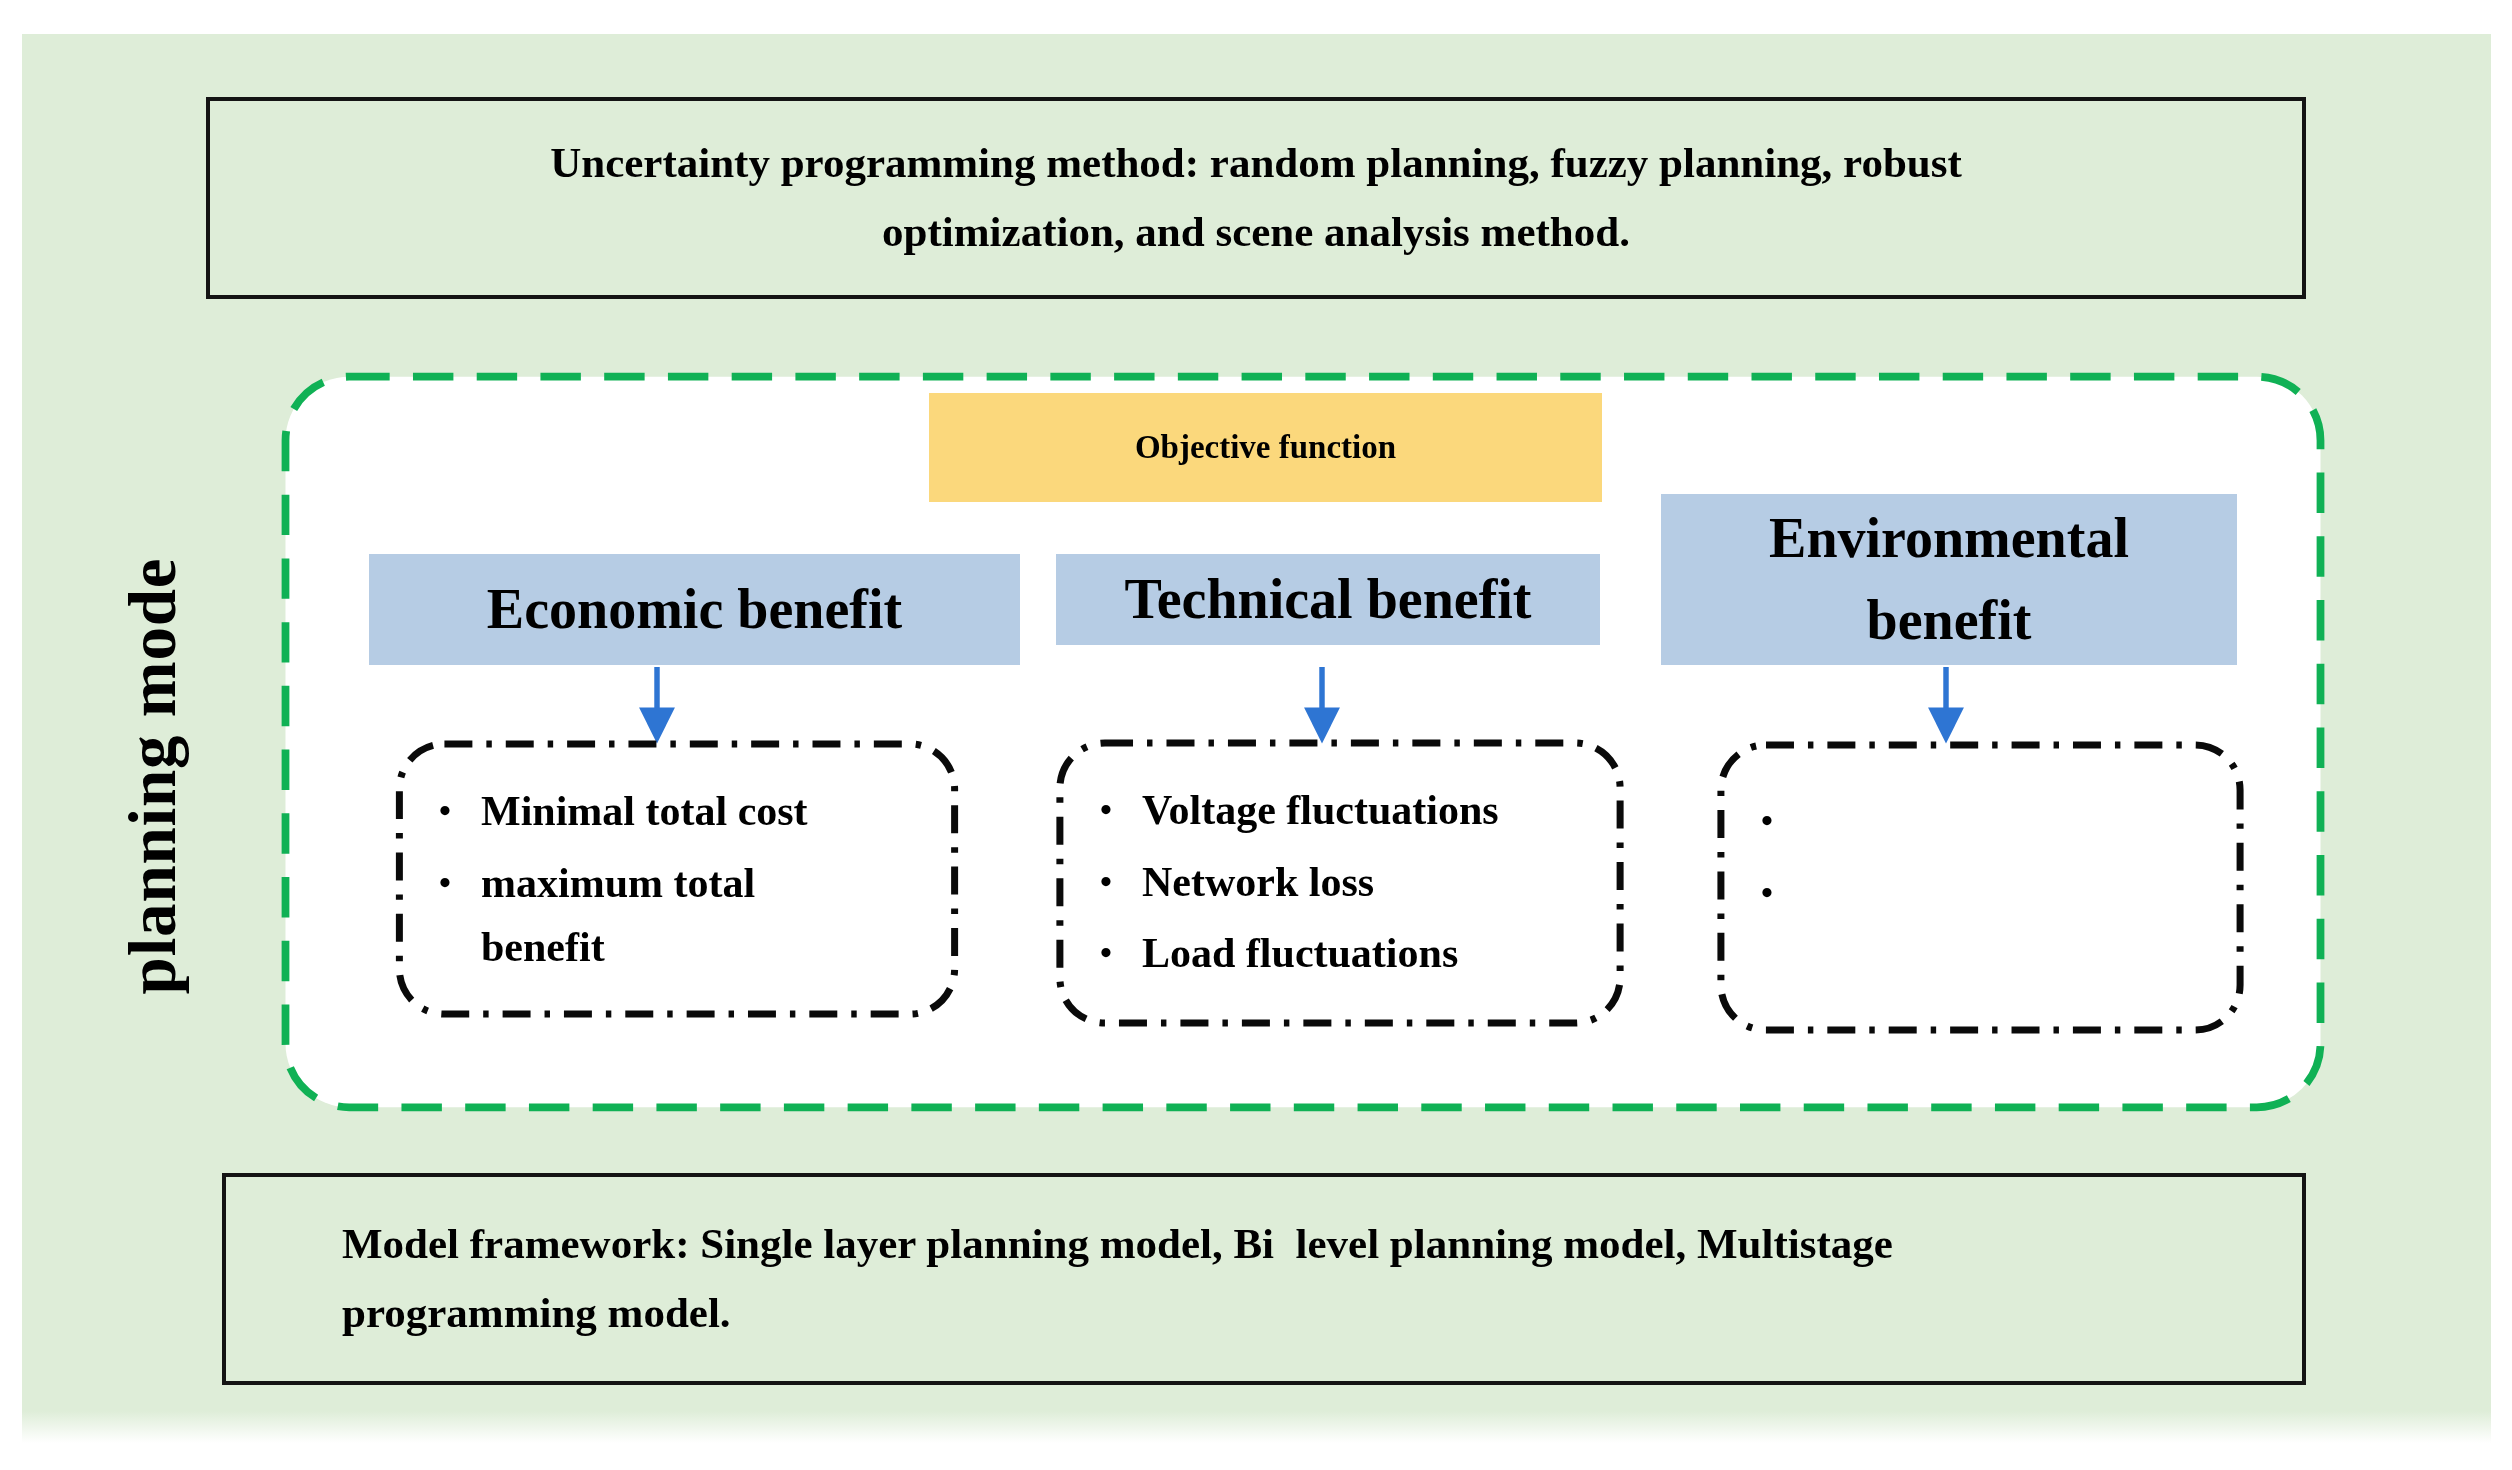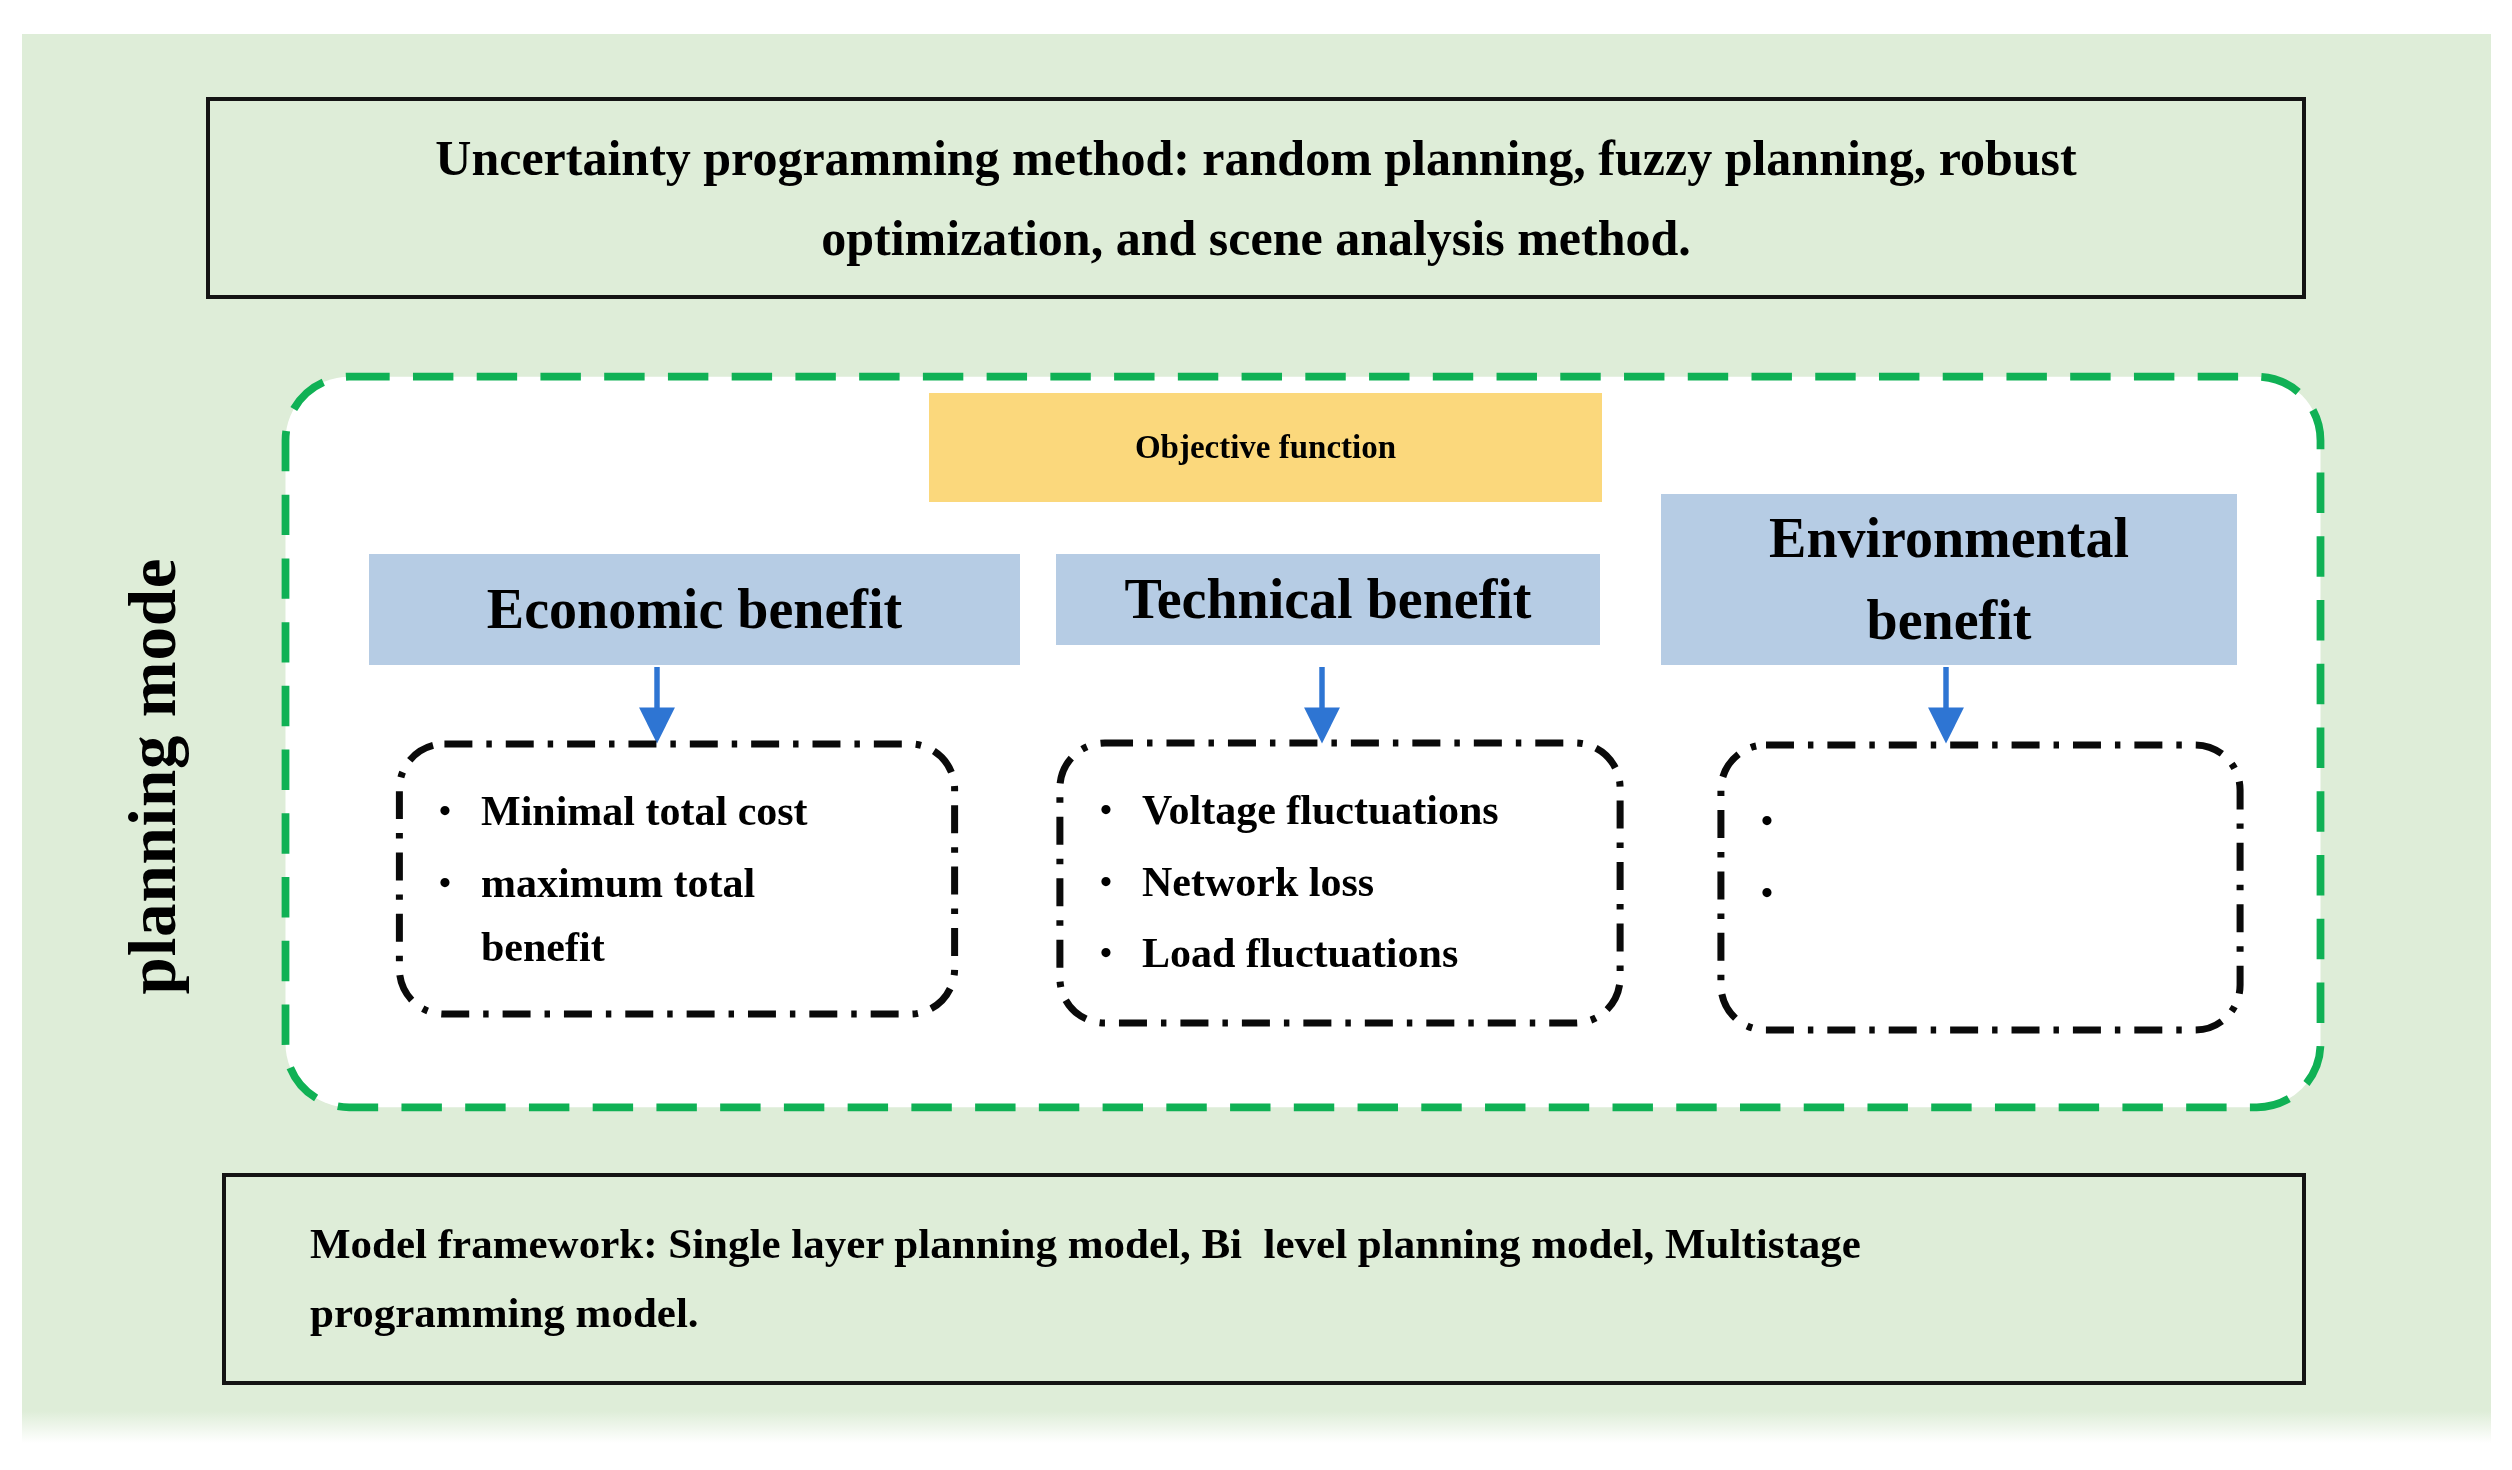--- a/index.html
+++ b/index.html
@@ -10,27 +10,27 @@
   }
   .panel {
     position:absolute; left:22px; top:34px; width:2469px; height:1409px;
     background:linear-gradient(to bottom, #deedd8 0px, #deedd8 1377px, rgba(222,237,216,0) 1409px);
   }
   .outlined { border:4.7px solid #141414; box-sizing:border-box; background:transparent; }
   .top-box {
     position:absolute; left:206px; top:97px; width:2100px; height:202px;
     display:flex; align-items:center; justify-content:center; text-align:center;
   }
-  .top-box .box-text { font-size:50px; line-height:1.6; white-space:pre-wrap; }
+  .top-box .box-text { font-size:43px; line-height:1.6; white-space:pre-wrap; }
   .bottom-box {
     position:absolute; left:222px; top:1173px; width:2084px; height:212px;
     display:flex; align-items:center;
   }
   .bottom-box .box-text {
-    font-size:43px; line-height:1.6; padding-left:84px; padding-right:31px;
+    font-size:43px; line-height:1.6; padding-left:116px; padding-right:31px;
     text-align:left; white-space:pre-wrap;
   }
   .vlabel {
     position:absolute; left:152px; top:776px;
     transform:translate(-50%,-50%) rotate(-90deg); transform-origin:center;
     font-size:67px; letter-spacing:0.8px; white-space:nowrap;
   }
   .green-box { position:absolute; left:280px; top:372px; width:2046px; height:740px; }
   .yellow-box {
     position:absolute; left:929px; top:393px; width:673px; height:109px;

